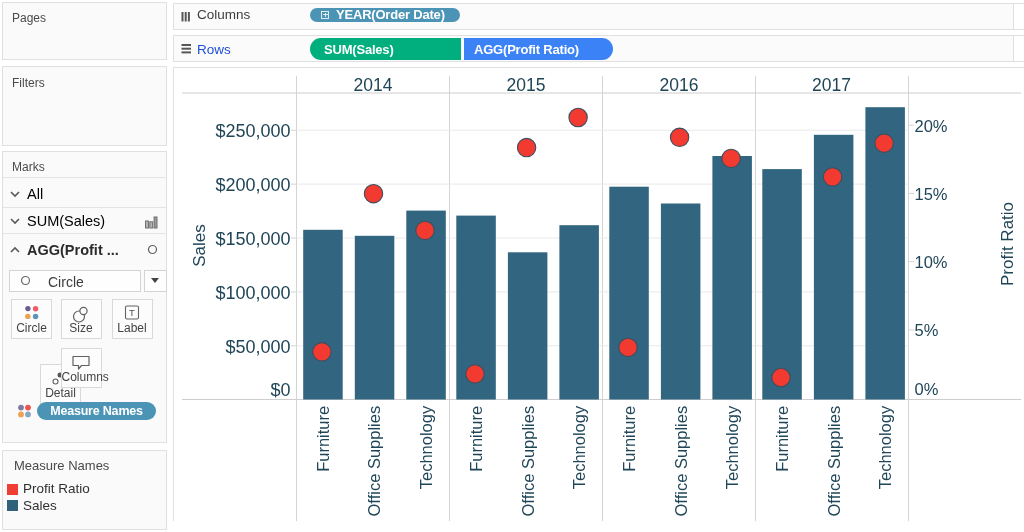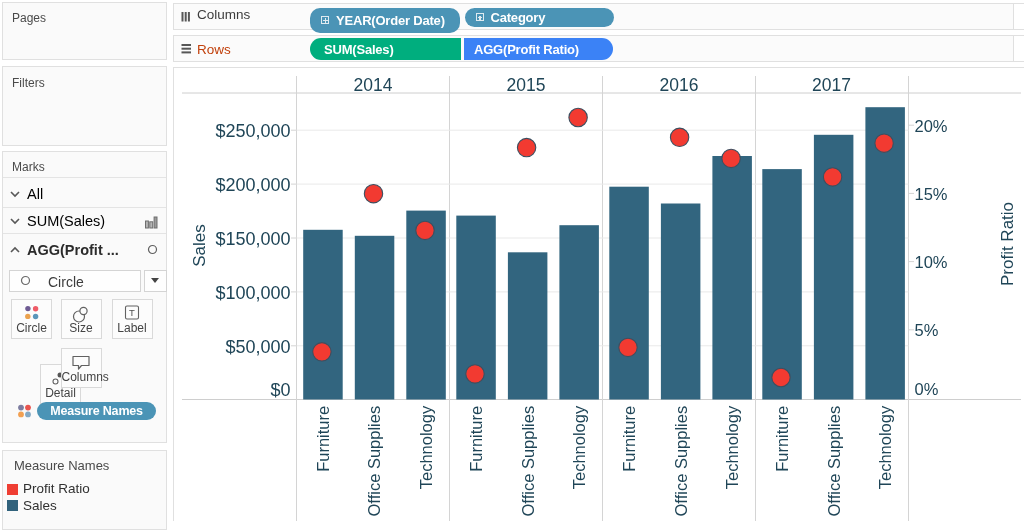--- a/index.html
+++ b/index.html
@@ -127,35 +127,28 @@
 <div style="position:absolute; left:197px; top:7px; font-size:13.5px; color:#3d3d3d;text-align:center;">Columns</div>
 
 <div class="card" style="left:172.5px; top:35px; width:841px; height:26.5px; background:#fbfbfb;"></div>
 <div style="position:absolute; left:1013px; top:35px; width:11px; border-top:1px solid #e0e0e0;"></div>
 <div style="position:absolute; left:1013px; top:60.5px; width:11px; border-top:1px solid #e0e0e0;"></div>
 <svg style="position:absolute; left:181px; top:41px;" width="13" height="14">
       <rect x="0.5" y="3" width="9.5" height="2" fill="#575757"></rect>
       <rect x="0.5" y="6.7" width="9.5" height="2" fill="#575757"></rect>
       <rect x="0.5" y="10.4" width="9.5" height="2" fill="#575757"></rect>
     </svg>
-<div style="position:absolute; left:197px; top:42px; font-size:13.5px; color:#c2410c;">Rows</div>
-
-<div class="pill" style="left:310px; top:7.5px; width:150px; height:25px; border-radius:10px; background:#4b94b6; padding-left:11px;">
+<div style="position:absolute; left:197px; top:42px; font-size:13.5px; color:#1d4ed8;">Rows</div>
+
+<div class="pill" style="left:310px; top:7.5px; width:150px; height:14px; border-radius:10px; background:#4b94b6; padding-left:11px;">
   <span style="display:inline-block; width:8px; height:8px; border:1px solid #dfeaf0; position:relative; margin-right:7px;">
         <span style="position:absolute; left:1.4px; top:2.9px; width:4.2px; height:1.1px; background:#dfeaf0;"></span>
         <span style="position:absolute; left:2.95px; top:1.4px; width:1.1px; height:4.2px; background:#dfeaf0;"></span>
       </span>
   YEAR(Order Date)
-</div>
-<div class="pill" style="left:464.5px; top:7.5px; width:149px; height:19.5px; border-radius:10px; background:#4b94b6; padding-left:11px;">
-  <span style="display:inline-block; width:8px; height:8px; border:1px solid #dfeaf0; position:relative; margin-right:7px;">
-        <span style="position:absolute; left:1.4px; top:2.9px; width:4.2px; height:1.1px; background:#dfeaf0;"></span>
-        <span style="position:absolute; left:2.95px; top:1.4px; width:1.1px; height:4.2px; background:#dfeaf0;"></span>
-      </span>
-  Category
 </div>
 <div class="pill" style="left:310px; top:38px; width:151px; height:22px; border-radius:11px 0 0 11px; background:#00ae7e; padding-left:14px;">SUM(Sales)</div>
 <div class="pill" style="left:464px; top:38px; width:148.6px; height:22px; border-radius:0 11px 11px 0; background:#3b82f6; padding-left:10px;">AGG(Profit Ratio)</div>
 
 <svg id="chart" style="position:absolute; left:0; top:0;" width="1024" height="532" viewBox="0 0 1024 532">
 
   <line x1="173" y1="67.5" x2="1024" y2="67.5" stroke="#e0e0e0" stroke-width="1"></line>
   <line x1="173.5" y1="67.5" x2="173.5" y2="521" stroke="#e0e0e0" stroke-width="1"></line>
 
   <line x1="182" y1="93" x2="1021" y2="93" stroke="#cecece" stroke-width="1"></line>

